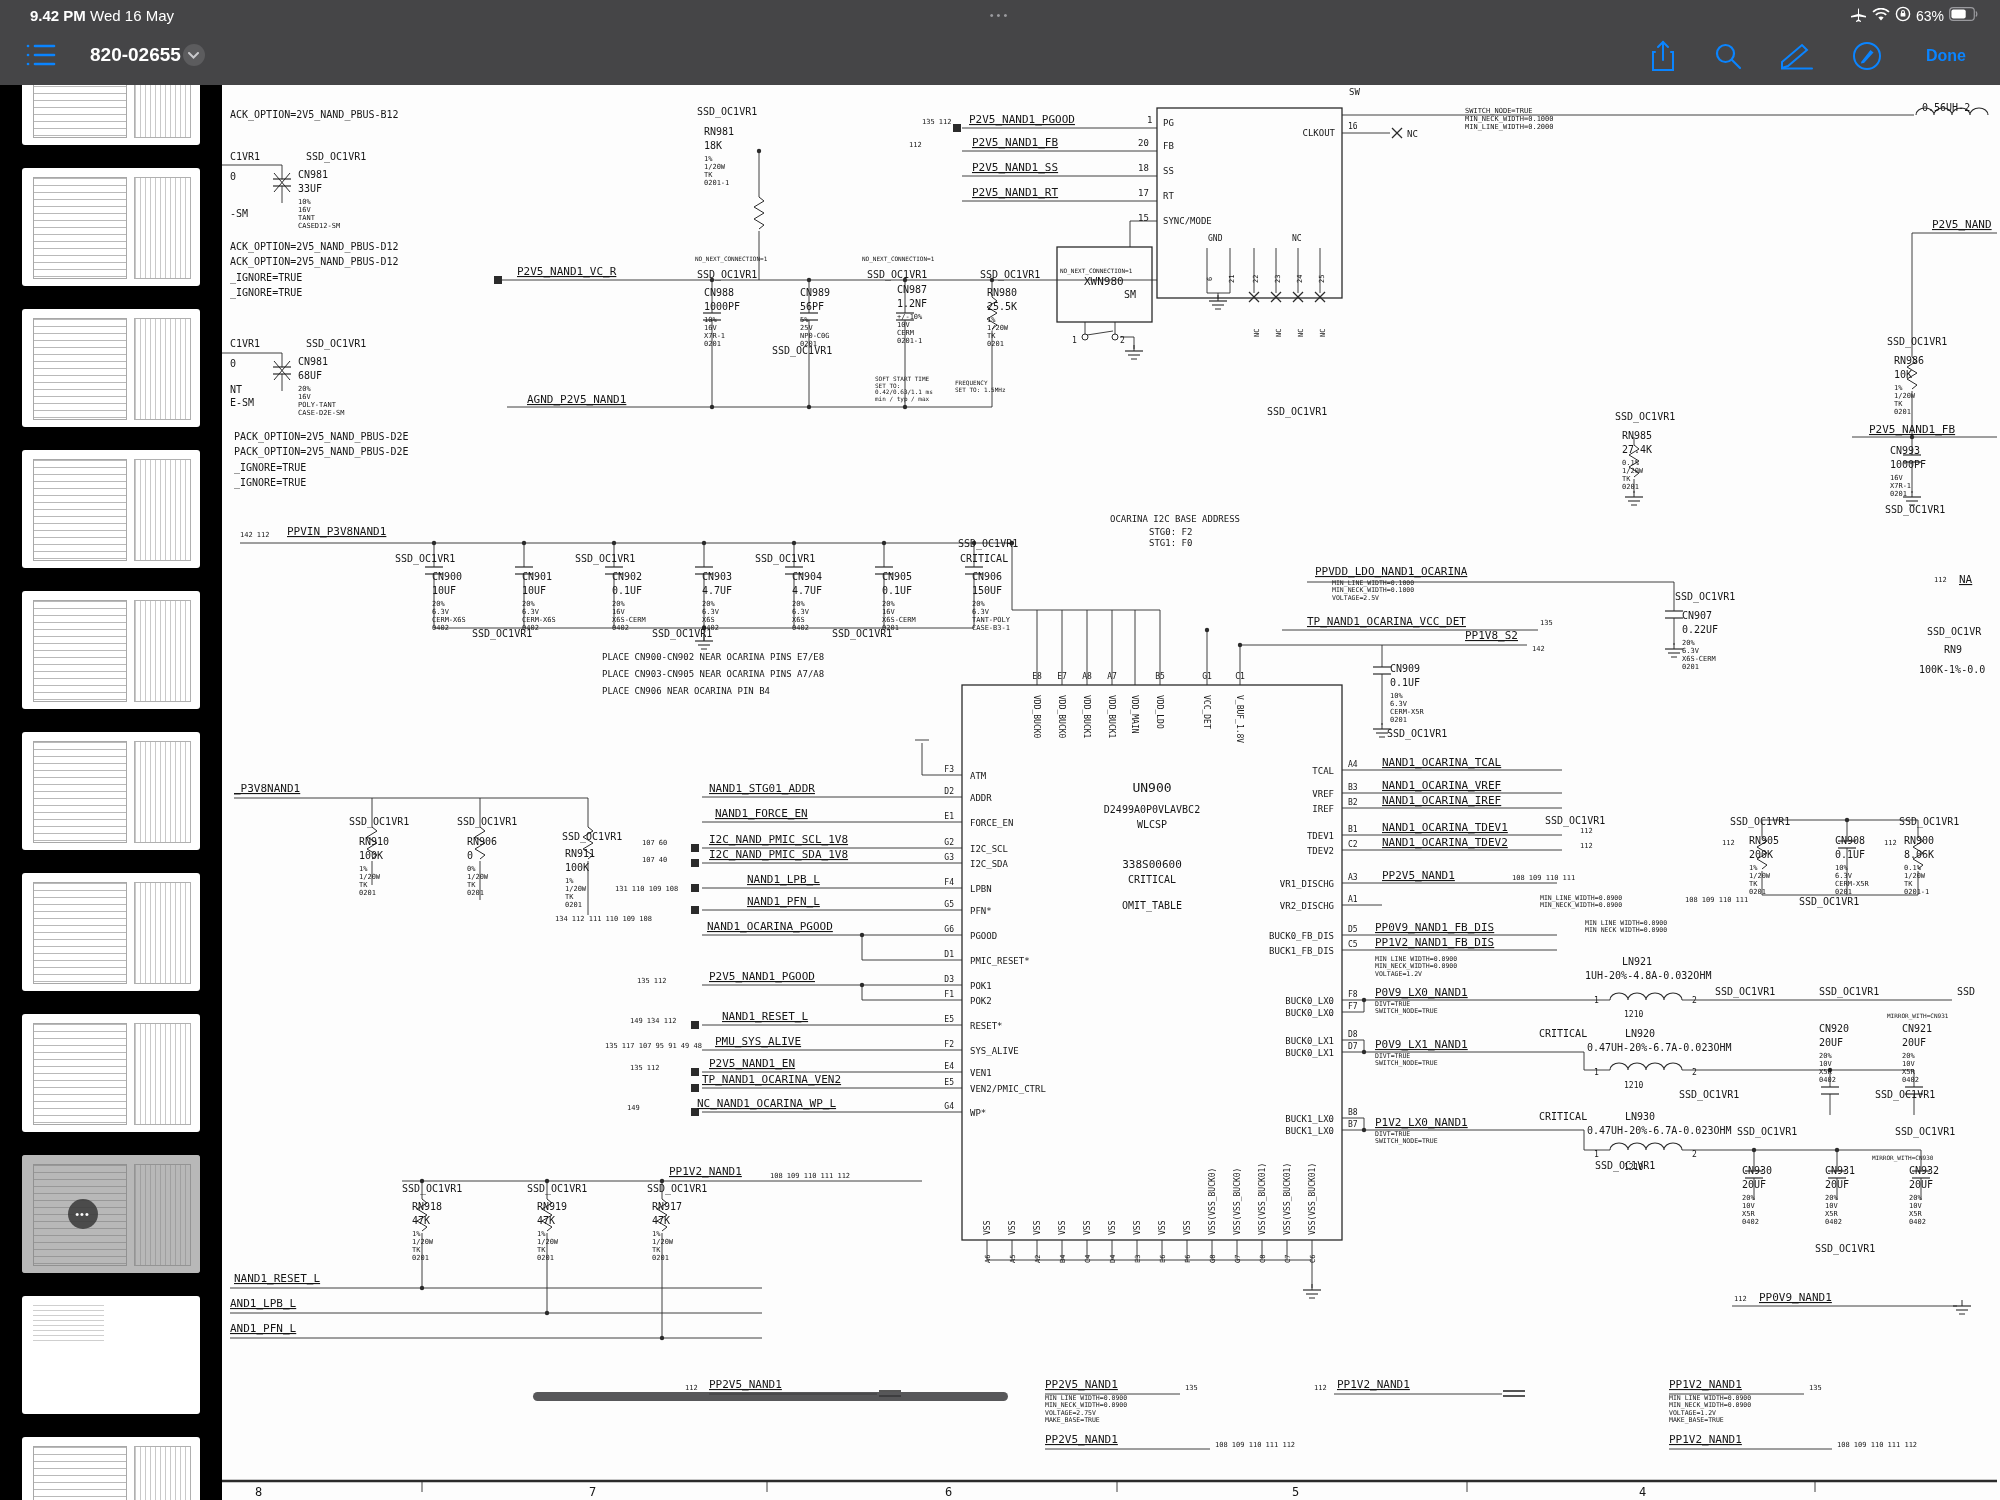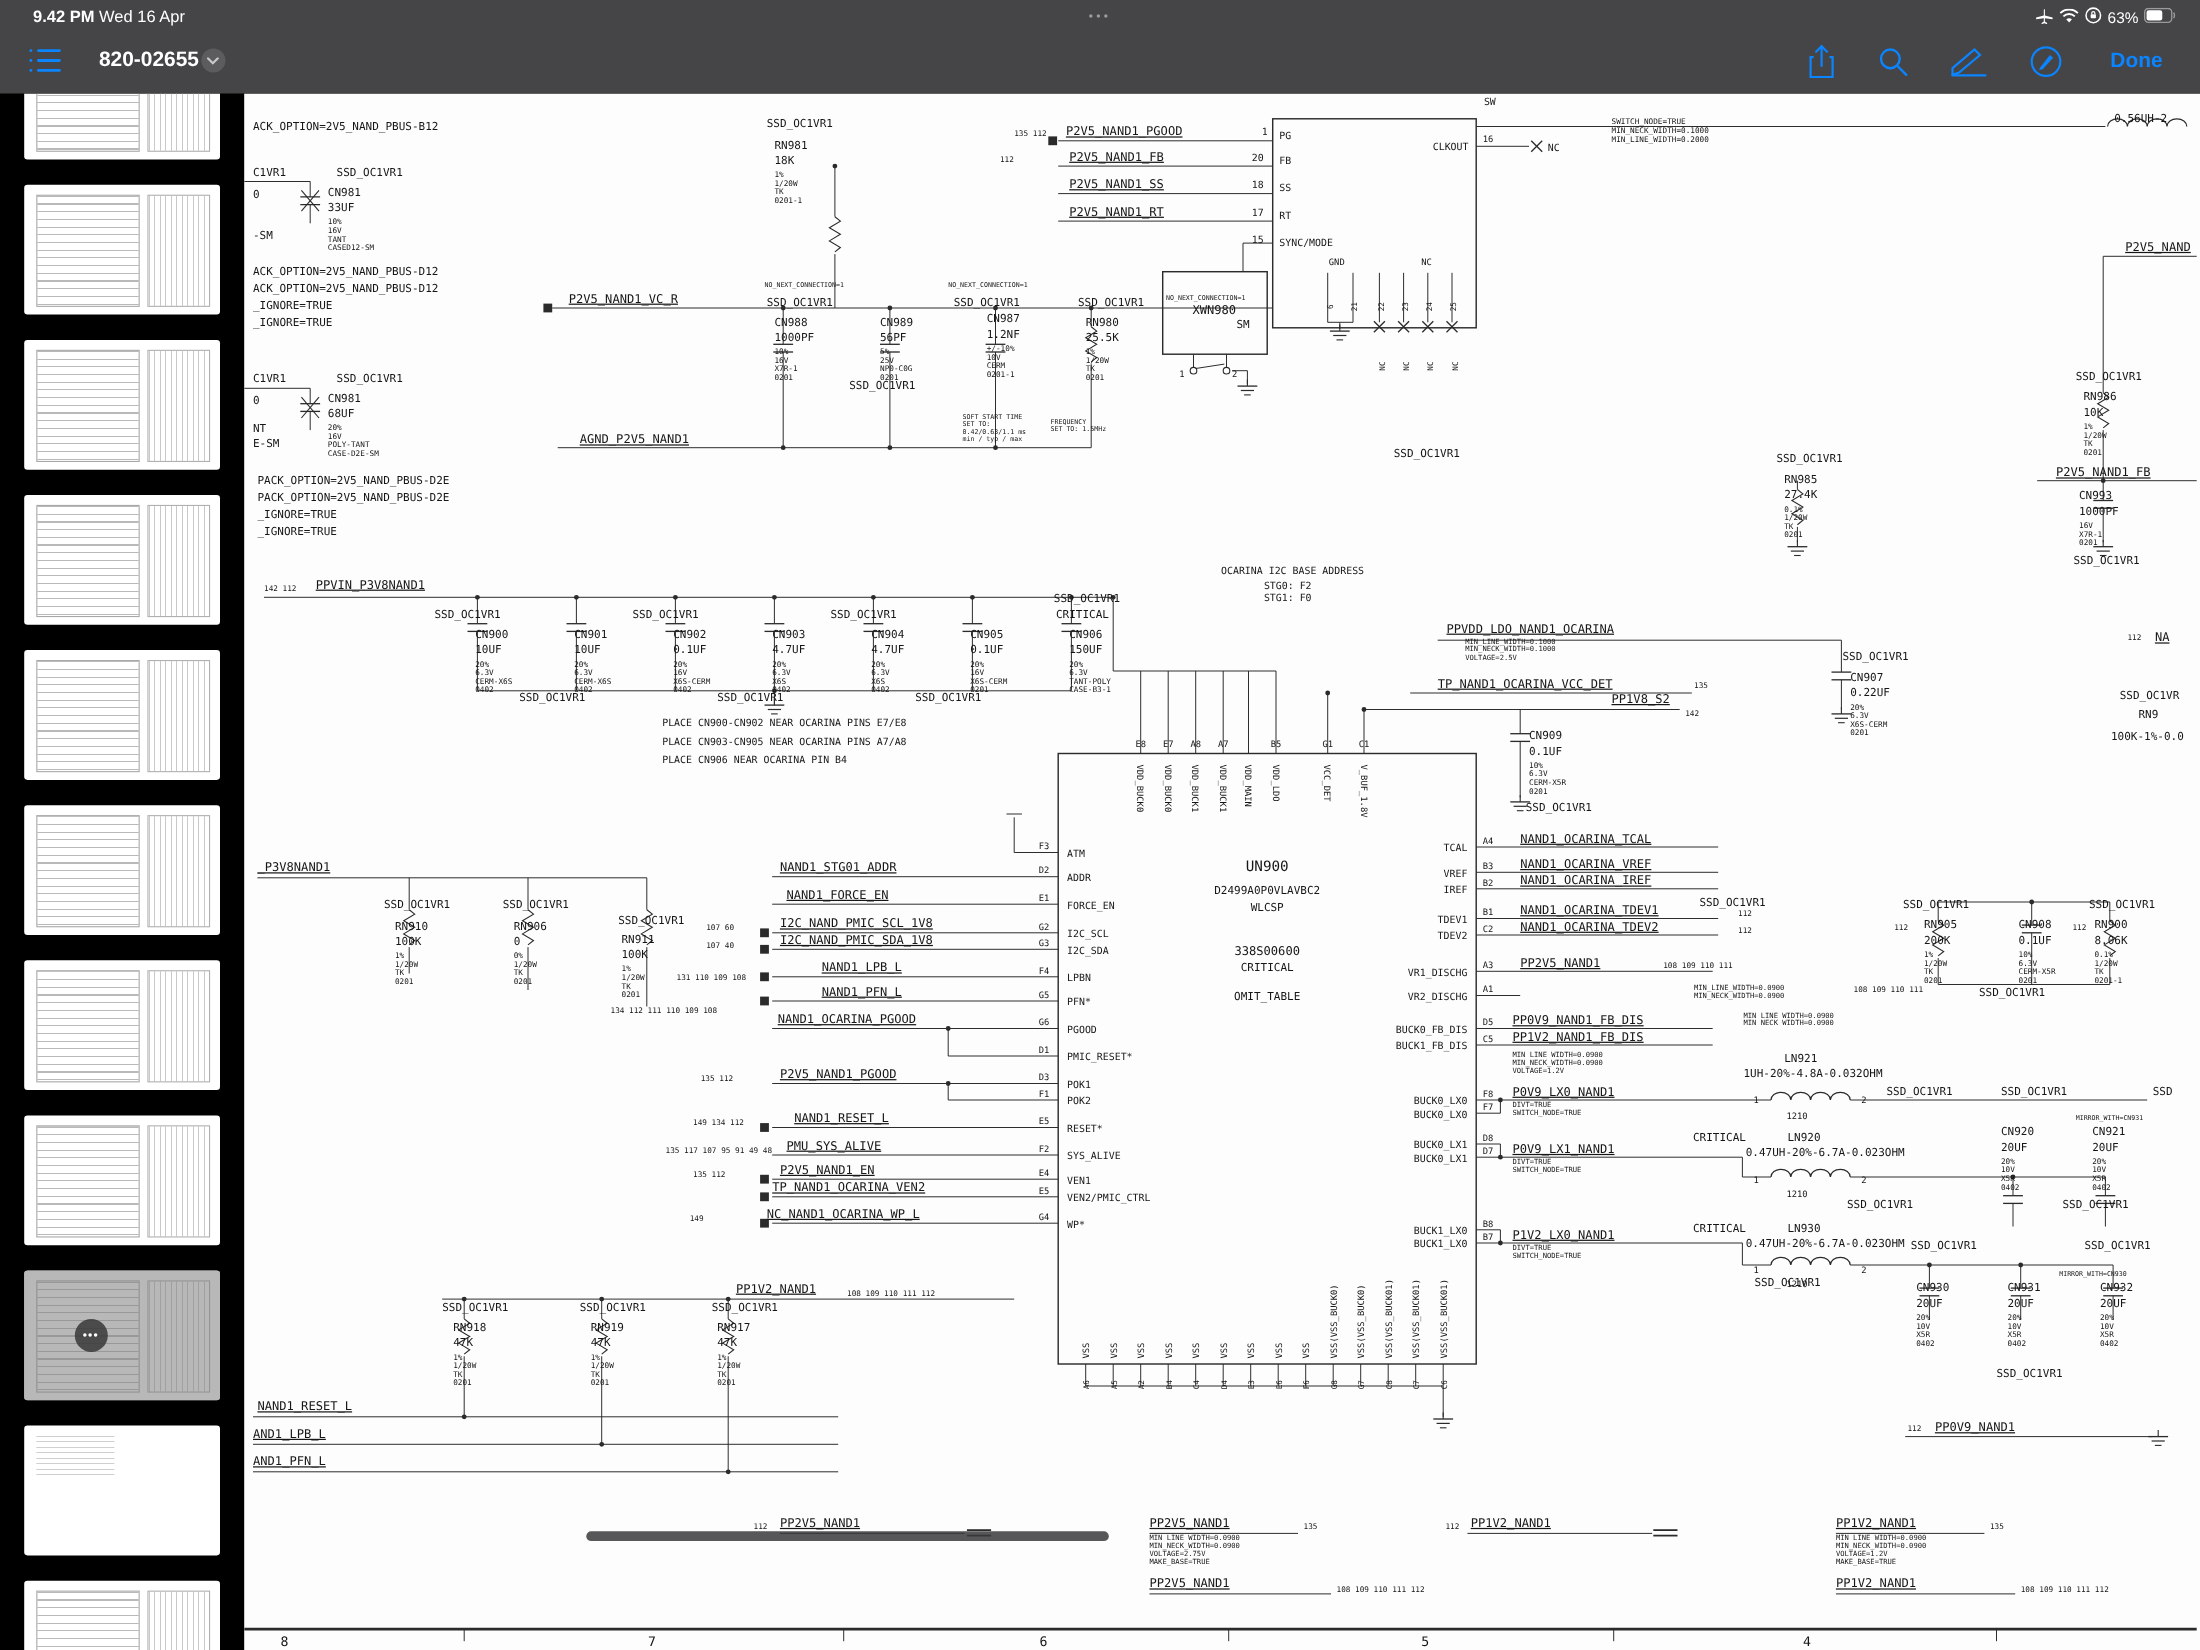--- a/index.html
+++ b/index.html
@@ -10,21 +10,21 @@
   .status-left{position:absolute;left:30px;top:7px;font-size:15px;}
   .status-left .t{font-weight:700;}
   .status-dots{position:absolute;left:50%;top:9px;transform:translateX(-50%);color:#9a9a9e;font-size:11px;letter-spacing:3px;}
   .status-right{position:absolute;right:22px;top:6px;display:flex;align-items:center;gap:5px;font-size:14px;color:#fff;}
   .toolbar{position:absolute;left:0;top:30px;width:100%;height:55px;}
   .tb-icon{display:inline-flex;align-items:center;justify-content:center;background:none;border:none;padding:0;cursor:pointer;}
   .sidebtn{position:absolute;left:26px;top:12px;}
   .doc-title{position:absolute;left:90px;top:14px;color:#fff;font-size:19px;font-weight:700;display:flex;align-items:center;gap:2px;}
   .chev{width:22px;height:22px;border-radius:50%;background:#5c5c5e;display:inline-flex;align-items:center;justify-content:center;}
   .tb-right{position:absolute;right:28px;top:10px;display:flex;align-items:center;gap:38px;}
-  .done{color:#0a84ff;font-size:19px;font-weight:700;background:none;border:none;cursor:pointer;}
+  .done{color:#0a84ff;font-size:16px;font-weight:700;background:none;border:none;cursor:pointer;}
   
   .sidebar{position:absolute;left:0;top:85px;width:222px;height:1415px;background:#000;overflow:hidden;padding-top:6px;box-sizing:border-box;}
   .thumb{position:relative;width:178px;height:118px;background:#fff;border-radius:3px;margin:0 auto 23px;overflow:hidden;}
   .thumb:first-child{margin-top:-64px;}
   .thumb::before{content:"";position:absolute;left:6%;top:8%;width:52%;height:84%;border:1px solid #a8a8a8;background:repeating-linear-gradient(180deg,#b9b9b9 0 1px,transparent 1px 7px);}
   .thumb::after{content:"";position:absolute;right:5%;top:8%;width:31%;height:84%;border:1px solid #b0b0b0;background:repeating-linear-gradient(90deg,#c9c9c9 0 1px,transparent 1px 5px);}
   .thumb.blank::before{width:40%;height:30%;border:none;background:repeating-linear-gradient(180deg,#cfcfcf 0 1px,transparent 1px 5px);}
   .thumb.blank::after{display:none;}
   .thumb .ov{position:absolute;inset:0;background:rgba(125,125,125,.55);z-index:2;}
   .thumb .dots{position:absolute;left:34%;top:50%;transform:translate(-50%,-50%);width:30px;height:30px;border-radius:50%;background:rgba(55,55,55,.85);color:#fff;display:flex;align-items:center;justify-content:center;font-size:11px;letter-spacing:1px;z-index:3;cursor:pointer;}
@@ -37,21 +37,21 @@
 </style>
 </head>
 <body>
 
 <div class="screen">
 
   <div class="topchrome">
     <div class="statusbar">
       <div class="status-left">
         <span class="t">9.42 PM</span>
-        <span>Wed 16 Apr</span>
+        <span>Wed 16 May</span>
       </div>
       <div class="status-dots">•••</div>
       <div class="status-right">
         <span>
           <svg width="17" height="15" viewBox="0 0 17 15">
               <path d="M1 9 L8 7 L8 2 Q8.5 0.5 9 2 L9 7 L16 9 L16 10.5 L9 9.5 L9 12.5 L11 14 L11 15 L8.5 14.2 L6 15 L6 14 L8 12.5 L8 9.5 L1 10.5 Z" fill="#fff"></path>
             </svg>
         </span>
         <span>
           <svg width="18" height="13" viewBox="0 0 18 13">

